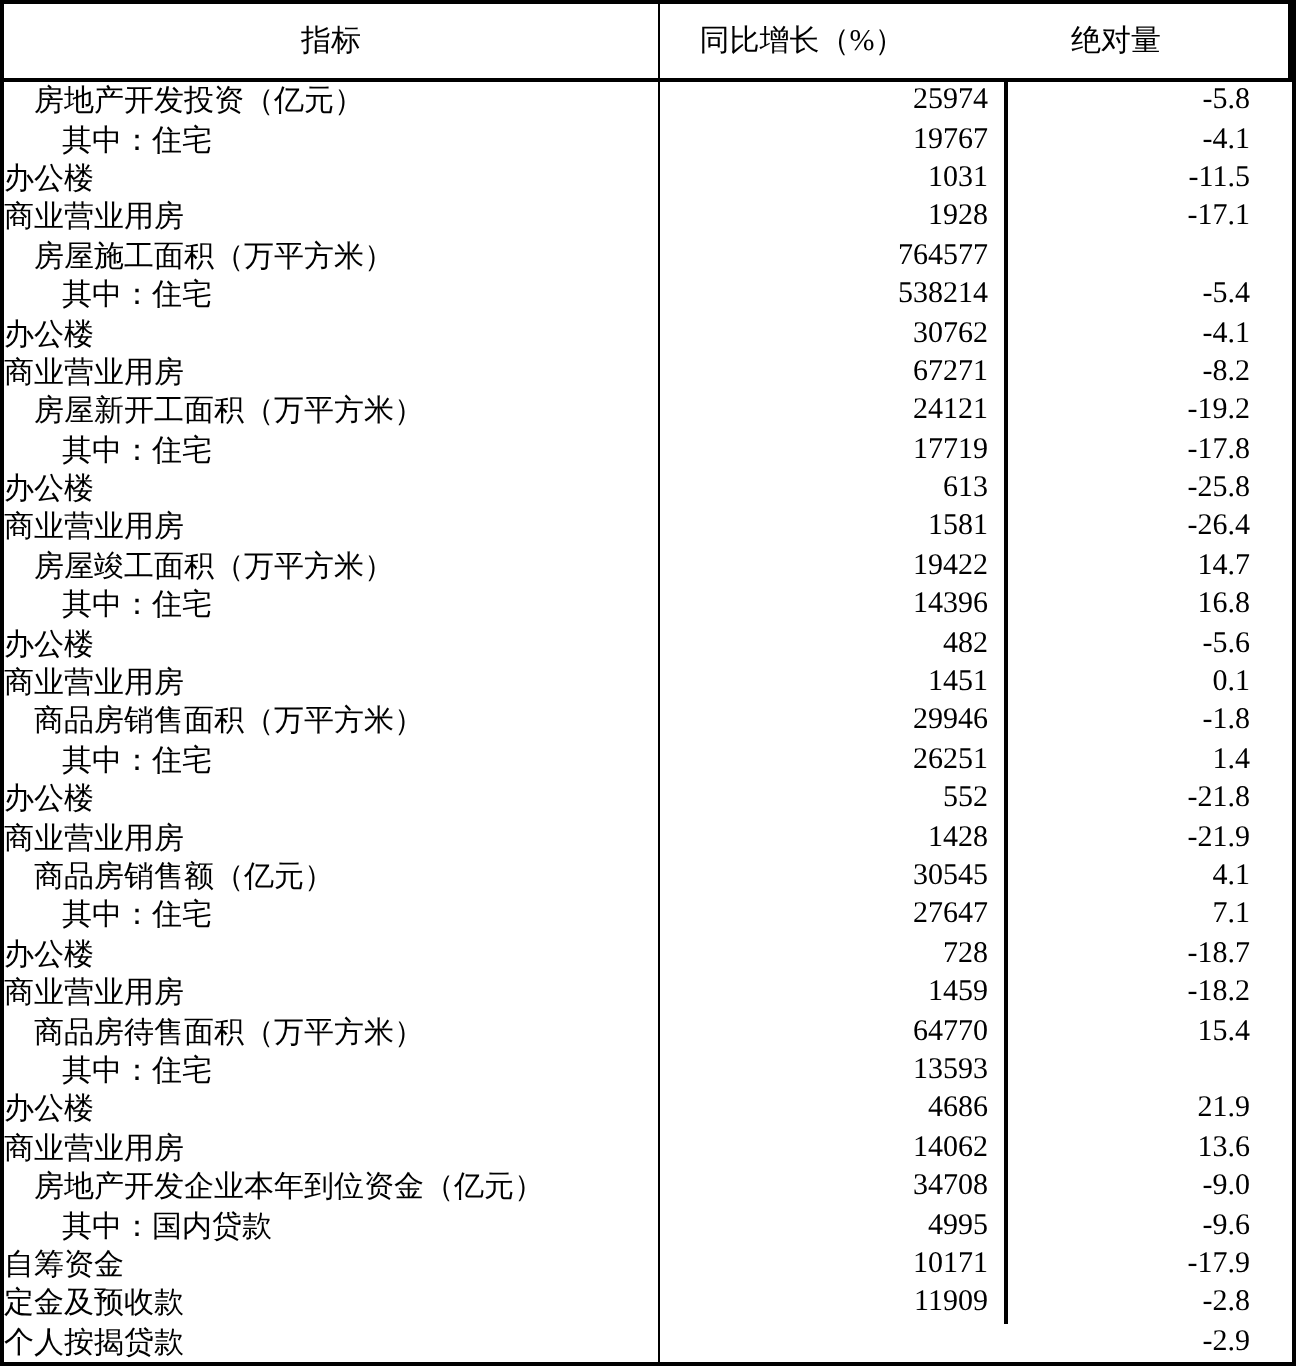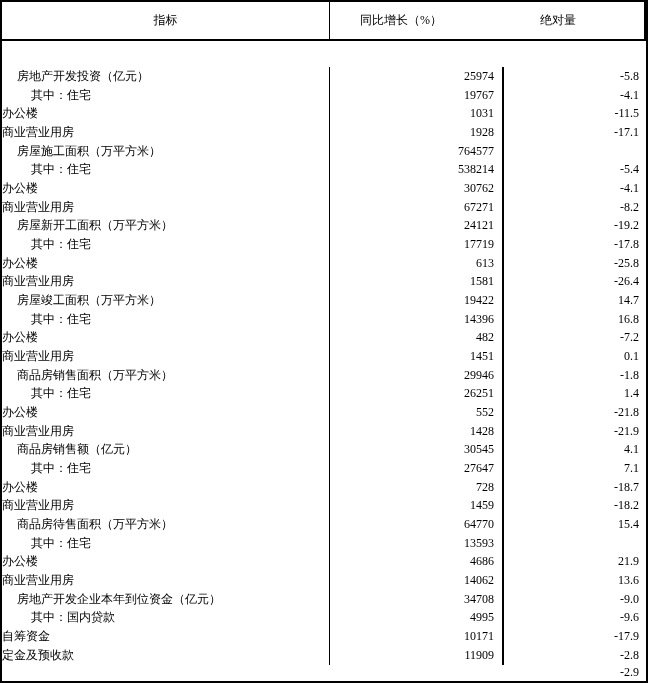--- a/index.html
+++ b/index.html
@@ -9,37 +9,36 @@
   }
   .stat-table {
     width: 648px;
     height: 683px;
     box-sizing: border-box;
     border: 2px solid #000000;
     background: #ffffff;
     display: flex;
     flex-direction: column;
     font-family: "Liberation Serif", "DejaVu Serif", serif;
-    font-size: 12px;
+    font-size: 15px;
     color: #000000;
   }
   .row {
     display: flex;
     flex: 0 0 auto;
   }
   .header-row {
     height: 37px;
     border-bottom: 2px solid #000000;
   }
   .tbody {
     flex: 1 1 auto;
     display: flex;
     flex-direction: column;
     min-height: 0;
-    margin-top: 26px;
   }
   .data-row {
     flex: 1 1 auto;
     min-height: 0;
   }
   .cell {
     box-sizing: border-box;
     display: flex;
     align-items: center;
     overflow: hidden;
@@ -52,21 +51,21 @@
   }
   .col-absolute {
     width: 174px;
     border-right: 2px solid #000000;
     justify-content: flex-end;
     padding-right: 8px;
   }
   .col-growth {
     flex: 1 1 auto;
     justify-content: flex-end;
-    padding-right: 7px;
+    padding-right: 21px;
   }
   .header-row .cell {
     justify-content: center;
     padding: 0;
   }
   .indent-1 .col-indicator { padding-left: 15px; }
   .indent-2 .col-indicator { padding-left: 29px; }
   .indent-3 .col-indicator { }
 </style>
 </head>
@@ -144,21 +143,21 @@
         <div class="cell col-growth">14.7</div>
       </div>
       <div class="row data-row indent-2">
         <div class="cell col-indicator">其中：住宅</div>
         <div class="cell col-absolute">14396</div>
         <div class="cell col-growth">16.8</div>
       </div>
       <div class="row data-row indent-3">
         <div class="cell col-indicator">办公楼</div>
         <div class="cell col-absolute">482</div>
-        <div class="cell col-growth">-7.2</div>
+        <div class="cell col-growth">-5.6</div>
       </div>
       <div class="row data-row indent-3">
         <div class="cell col-indicator">商业营业用房</div>
         <div class="cell col-absolute">1451</div>
         <div class="cell col-growth">0.1</div>
       </div>
       <div class="row data-row indent-1">
         <div class="cell col-indicator">商品房销售面积（万平方米）</div>
         <div class="cell col-absolute">29946</div>
         <div class="cell col-growth">-1.8</div>
@@ -231,16 +230,17 @@
         <div class="cell col-indicator">自筹资金</div>
         <div class="cell col-absolute">10171</div>
         <div class="cell col-growth">-17.9</div>
       </div>
       <div class="row data-row indent-3">
         <div class="cell col-indicator">定金及预收款</div>
         <div class="cell col-absolute">11909</div>
         <div class="cell col-growth">-2.8</div>
       </div>
       <div class="row data-row indent-3">
+        <div class="cell col-indicator">个人按揭贷款</div>
         <div class="cell col-growth">-2.9</div>
       </div>
     </div>
 </div>
 
 </body></html>

